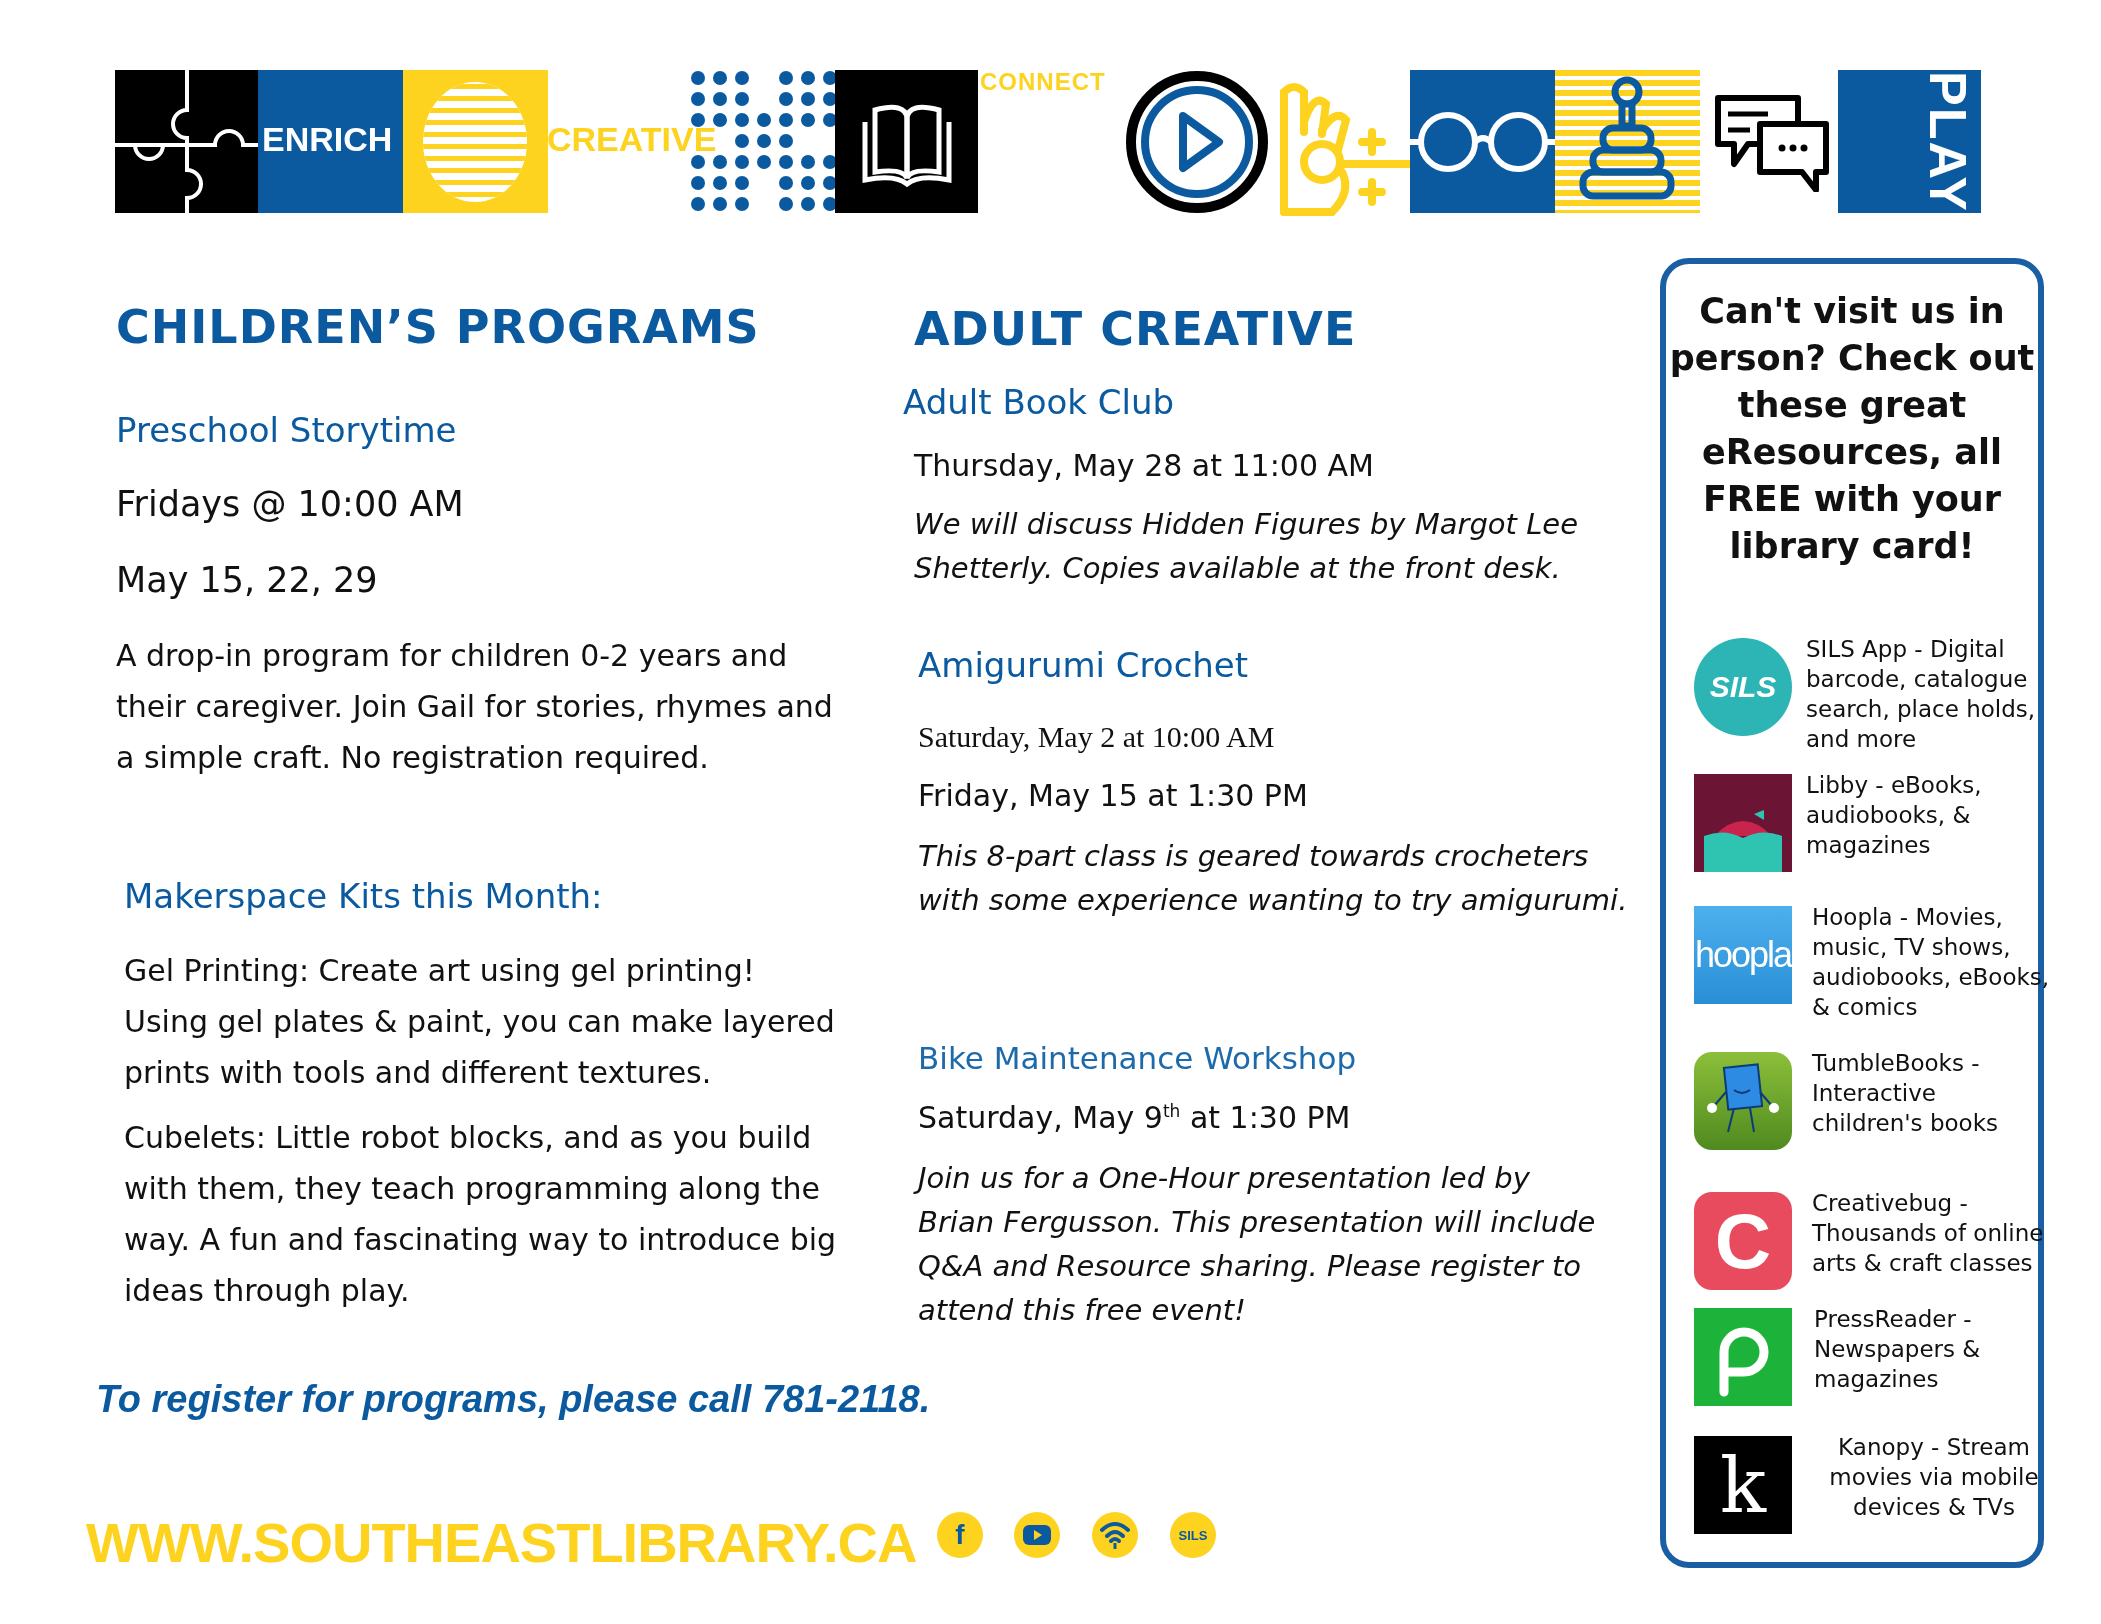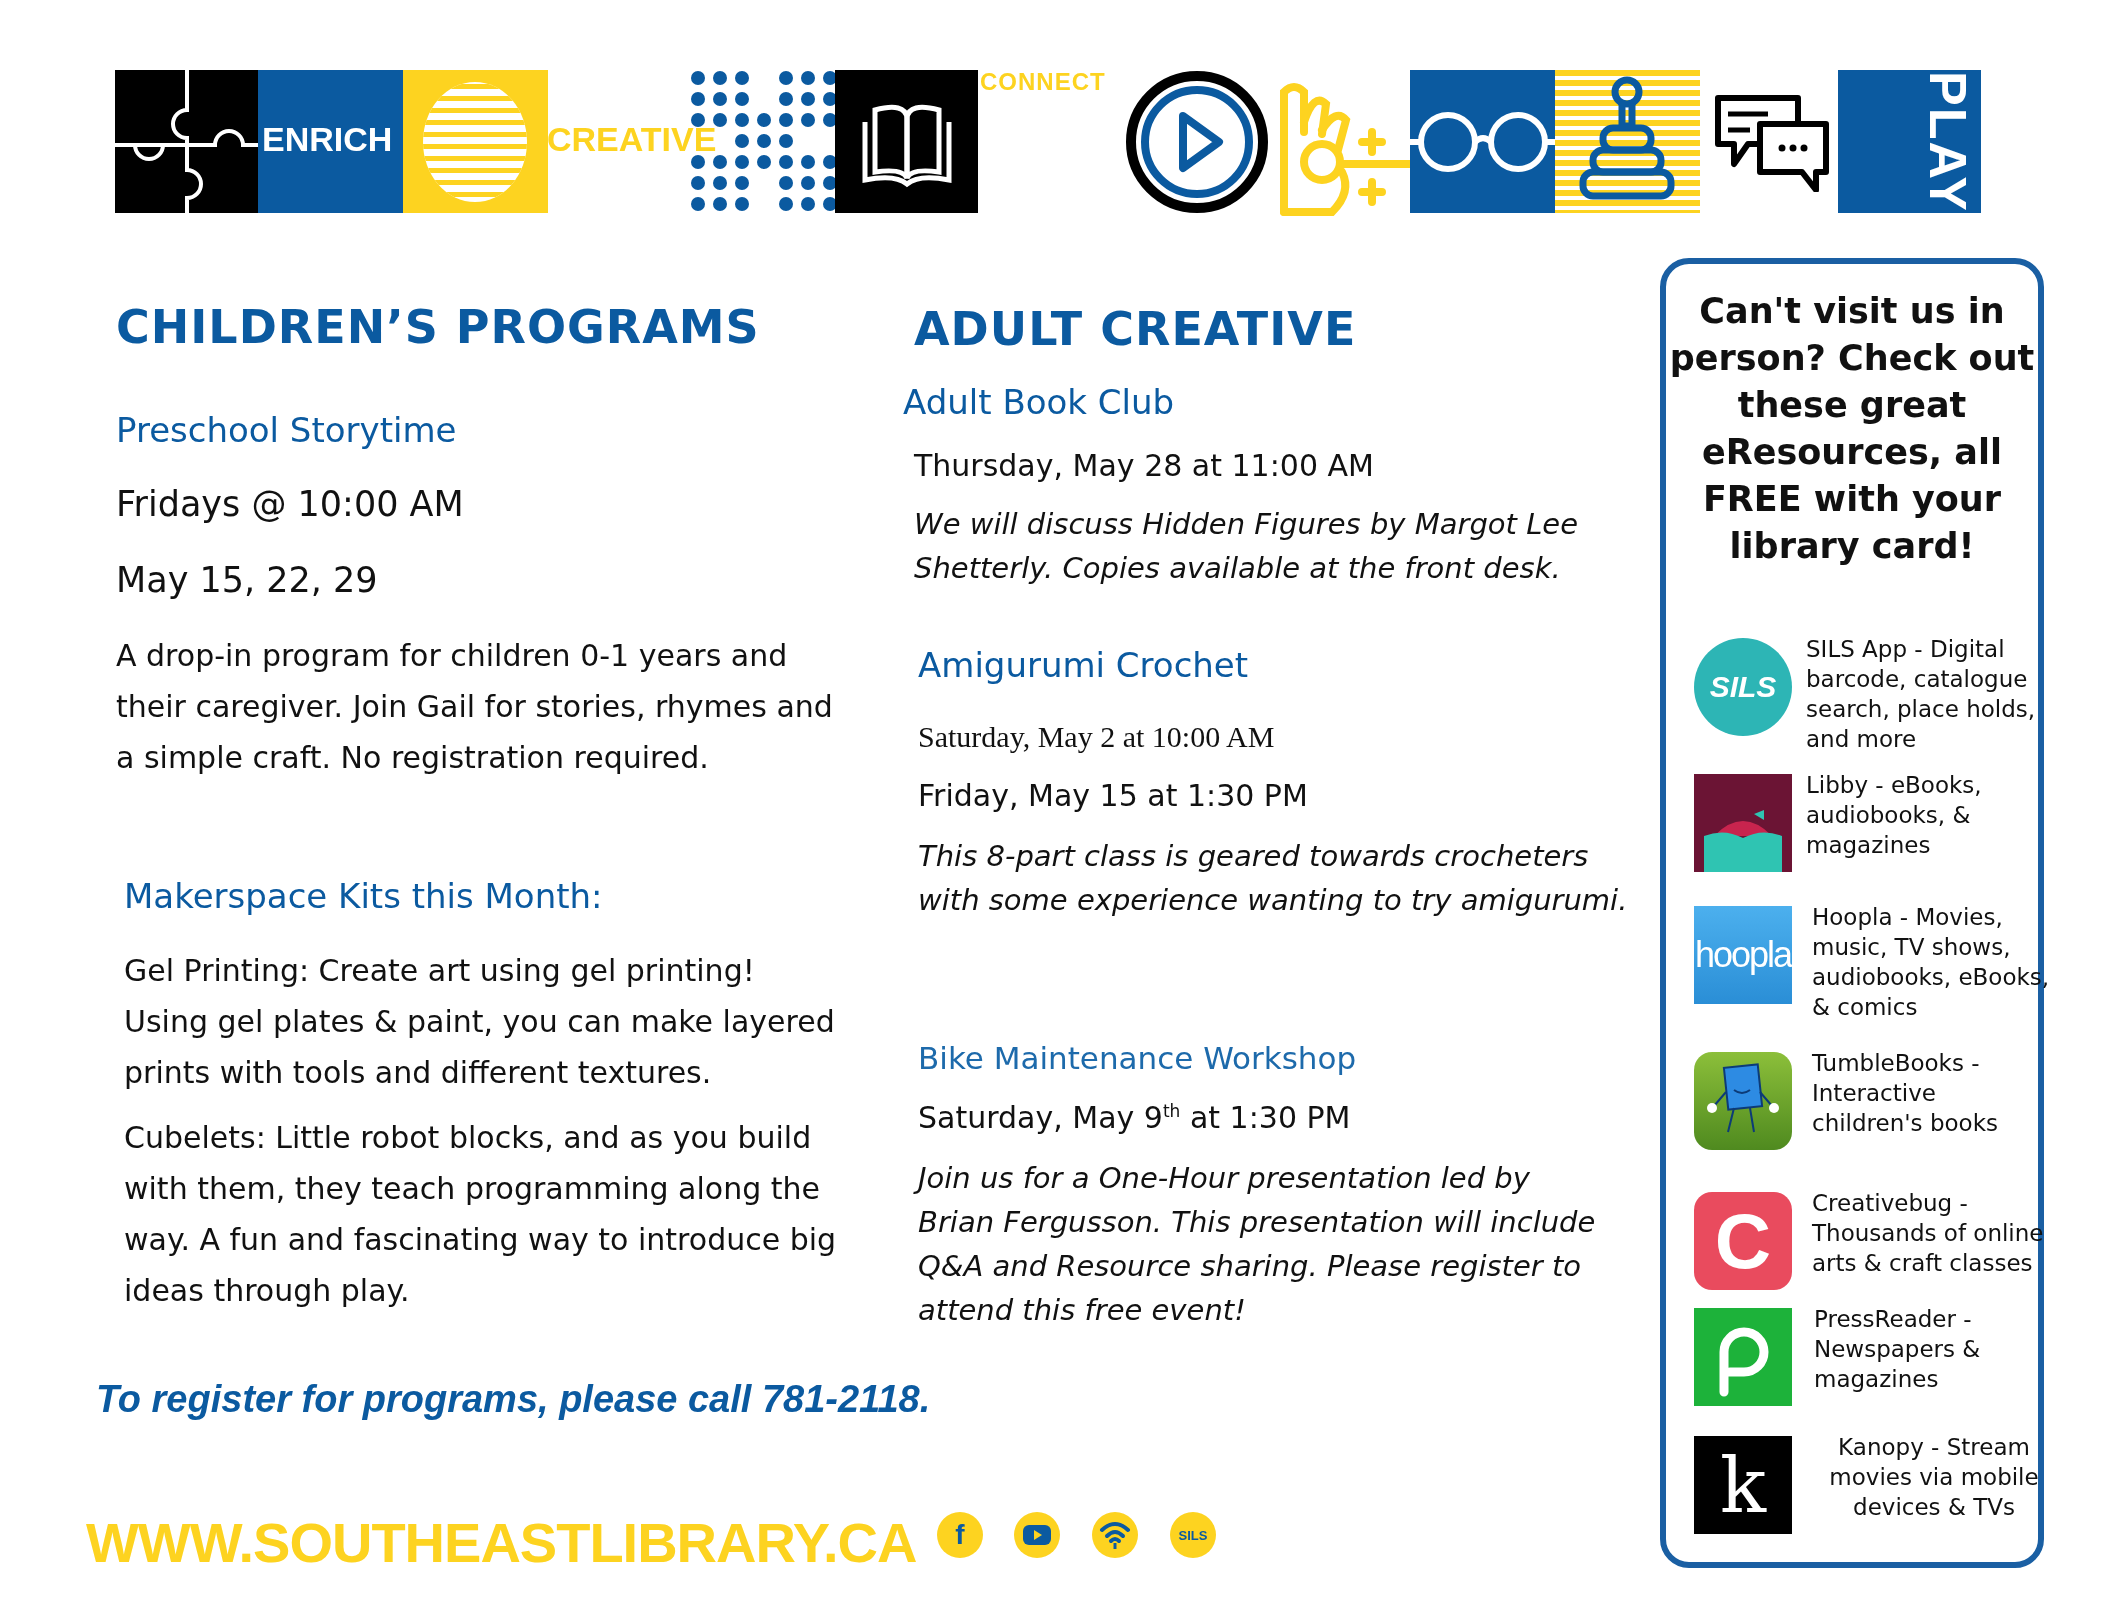--- a/index.html
+++ b/index.html
@@ -218,21 +218,21 @@
   <div class="play-text">
     <span>PLAY</span>
   </div>
 </div>
 
 <div class="h1" style="left:116px;top:300px;">CHILDREN’S PROGRAMS</div>
 
 <div class="h2" style="left:116px;top:410px;">Preschool Storytime</div>
 <div class="big" style="left:116px;top:484px;">Fridays @ 10:00 AM</div>
 <div class="big" style="left:116px;top:560px;">May 15, 22, 29</div>
-<div class="p" style="left:116px;top:630px;width:720px;">A drop-in program for children 0-1 years and their caregiver.  Join Gail for stories, rhymes and a simple craft.  No registration required.</div>
+<div class="p" style="left:116px;top:630px;width:720px;">A drop-in program for children 0-2 years and their caregiver.  Join Gail for stories, rhymes and a simple craft.  No registration required.</div>
 
 <div class="h2" style="left:124px;top:876px;">Makerspace Kits this Month:</div>
 <div class="p" style="left:124px;top:945px;width:720px;">Gel Printing:  Create art using gel printing! Using gel plates &amp; paint, you can make layered prints with tools and different textures.</div>
 <div class="p" style="left:124px;top:1112px;width:720px;">Cubelets:  Little robot blocks, and as you build with them, they teach programming along the way.  A fun and fascinating way to introduce big ideas through play.</div>
 
 <div class="h1" style="left:914px;top:302px;">ADULT CREATIVE</div>
 
 <div class="h2" style="left:903px;top:382px;">Adult Book Club</div>
 <div class="line" style="left:914px;top:448px;">Thursday, May 28 at 11:00 AM</div>
 <div class="p2" style="left:914px;top:502px;width:720px;">We will discuss Hidden Figures by Margot Lee Shetterly.  Copies available at the front desk.</div>

